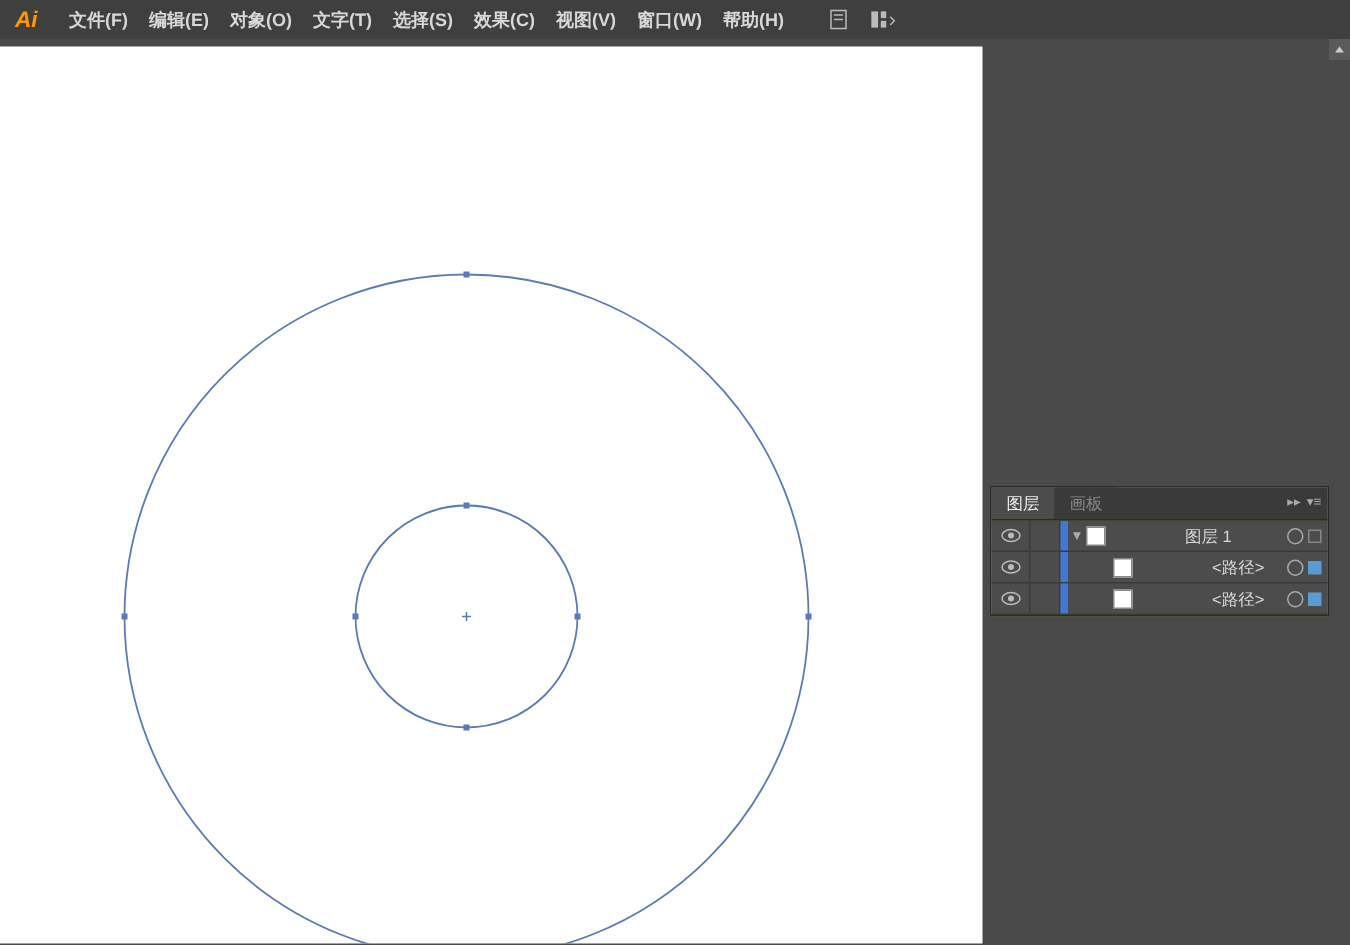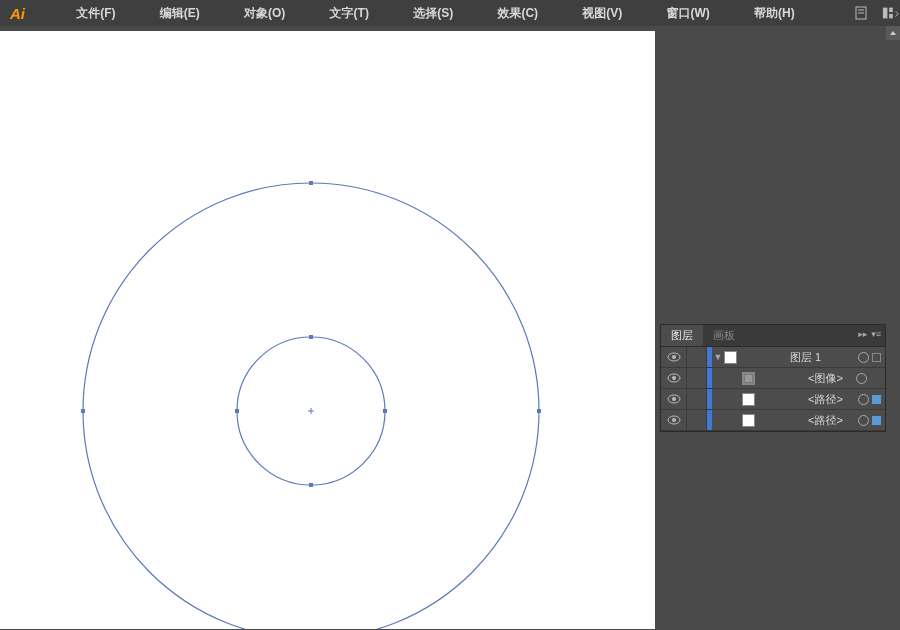--- a/index.html
+++ b/index.html
@@ -1,17 +1,17 @@
 <!DOCTYPE html>
 <html><head>
   <meta charset="utf-8">
   <style>
     * { margin: 0; padding: 0; box-sizing: border-box; font-family: "Microsoft YaHei", sans-serif; }
     body { width: 900px; height: 630px; background: #4a4a4a; overflow: hidden; position: relative; }
-    .menubar { height: 26px; background: #403f3f; display: flex; align-items: center; padding-left: 10px; gap: 0; justify-content: space-between; }
+    .menubar { height: 26px; background: #403f3f; display: flex; align-items: center; padding-left: 10px; gap: 0; }
     .logo { color: #ff9a00; font-weight: bold; font-size: 15px; font-style: italic; margin-right: 14px; display: flex; align-items: center; }
     .menu-item { color: #d8d8d8; font-size: 12px; padding: 0 7px; cursor: pointer; white-space: nowrap; font-weight: bold; }
     .toolbar-icons { display: flex; align-items: center; margin-left: 20px; gap: 12px; }
     .toolbar-icon { width: 18px; height: 18px; display: flex; align-items: center; justify-content: center; }
     .canvas-outer { width: 655px; height: 598px; background: #fff; }
     .scrollbar-v { position: absolute; right: 0; top: 26px; width: 14px; bottom: 0; background: #4a4a4a; }
     .scrollbar-up { position: absolute; top: 0; left: 0; width: 14px; height: 14px; background: #5a5a5a; display: flex; align-items: center; justify-content: center; }
     .panel { position: absolute; top: 324px; left: 660px; right: 14px; background: #84cc16; border: 1px solid #2a2a2a; }
     .panel-tabs { height: 22px; background: #3a3a3a; display: flex; align-items: center; border-bottom: 1px solid #2a2a2a; position: relative; }
     .panel-tab { color: #ccc; font-size: 11px; padding: 3px 10px; cursor: pointer; }
@@ -129,43 +129,20 @@
         <div class="layer-eye">
           <svg width="14" height="10" viewBox="0 0 14 10">
             <ellipse cx="7" cy="5" rx="6" ry="4" fill="none" stroke="#bbb" stroke-width="1"></ellipse>
             <circle cx="7" cy="5" r="2" fill="#bbb"></circle>
           </svg>
         </div>
         <div class="layer-lock"></div>
         <div class="layer-sel-bar blue"></div>
         <span class="layer-indent" style="width: 18px;"></span>
         <div class="layer-toggle-arrow"></div>
-        <div class="layer-thumb img">
-          <svg width="9" height="9" viewBox="0 0 9 9">
-            <rect width="9" height="9" fill="#777"></rect>
-            <rect x="1" y="1" width="7" height="7" fill="#999"></rect>
-          </svg>
-        </div>
-        <div class="layer-name">&lt;图像&gt;</div>
-        <div class="layer-right-icons">
-          <div class="ring-icon"></div>
-          <div class="ring-icon" style="visibility: hidden;"></div>
-        </div>
-      </div>
-      <div class="layer-row">
-        <div class="layer-eye">
-          <svg width="14" height="10" viewBox="0 0 14 10">
-            <ellipse cx="7" cy="5" rx="6" ry="4" fill="none" stroke="#bbb" stroke-width="1"></ellipse>
-            <circle cx="7" cy="5" r="2" fill="#bbb"></circle>
-          </svg>
-        </div>
-        <div class="layer-lock"></div>
-        <div class="layer-sel-bar blue"></div>
-        <span class="layer-indent" style="width: 18px;"></span>
-        <div class="layer-toggle-arrow"></div>
         <div class="layer-thumb"></div>
         <div class="layer-name">&lt;路径&gt;</div>
         <div class="layer-right-icons">
           <div class="ring-icon"></div>
           <div class="square-icon" style="background: rgb(90, 155, 212); border: none;"></div>
         </div>
       </div>
       <div class="layer-row">
         <div class="layer-eye">
           <svg width="14" height="10" viewBox="0 0 14 10">

